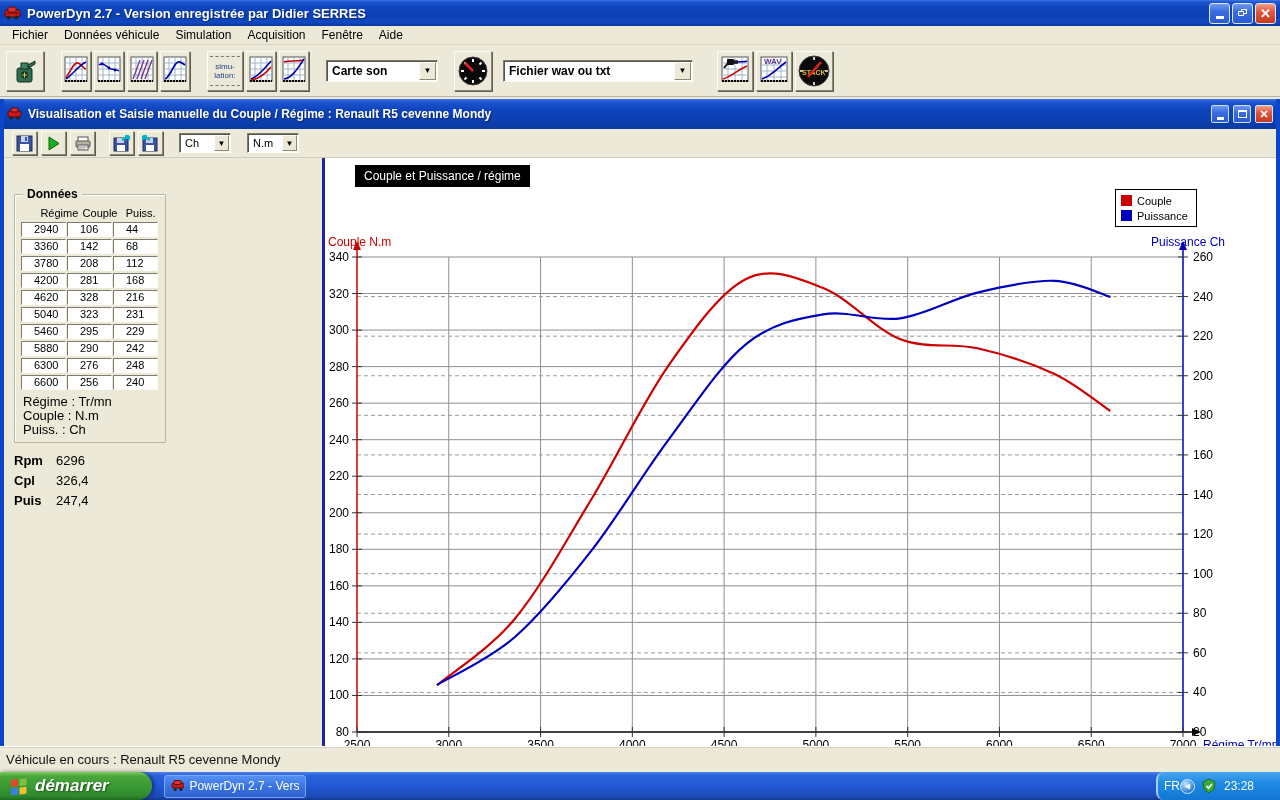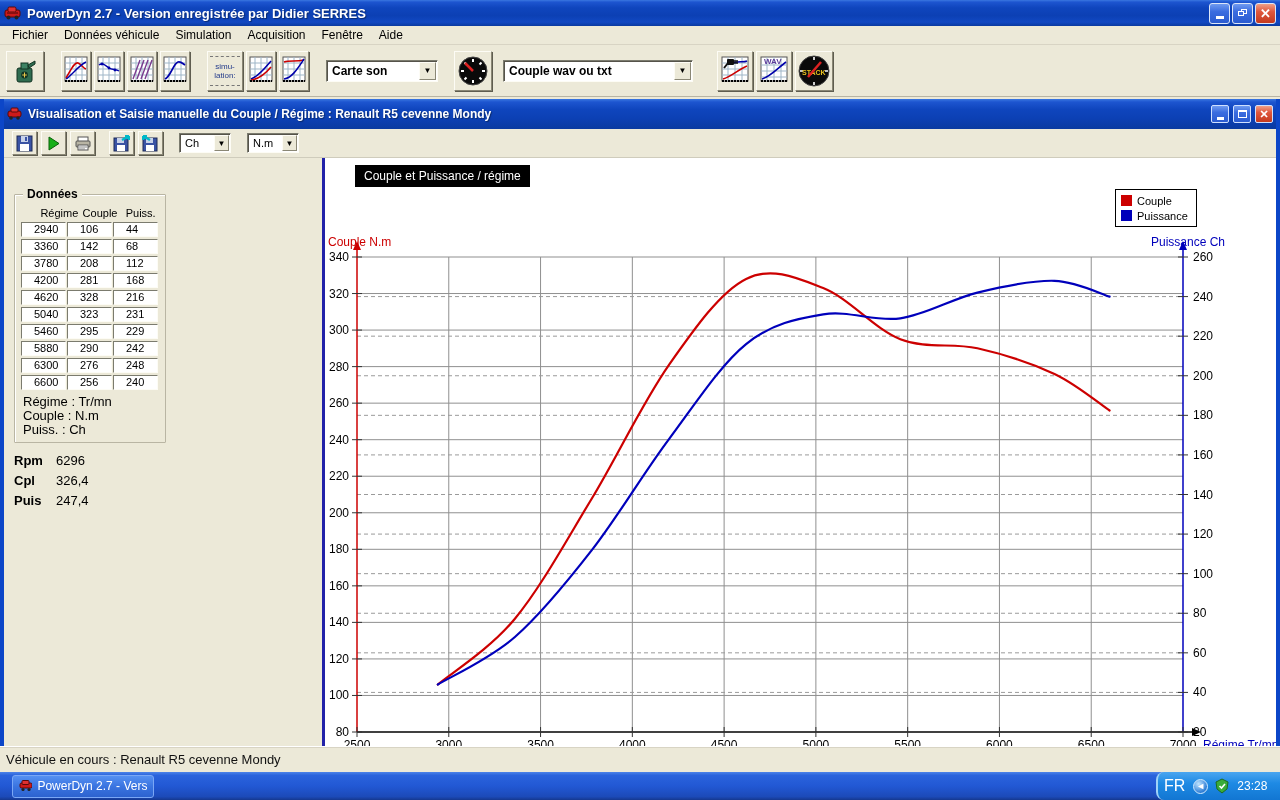--- a/index.html
+++ b/index.html
@@ -111,21 +111,21 @@
   .start-label { color:#fff; font-size:17px; font-weight:bold; font-style:italic;
     margin-left:7px; text-shadow:1px 1px 2px #1c511c; }
   .taskitem { height:23px; width:142px; margin-left:12px; display:flex; align-items:center; padding:0 6px;
     background:linear-gradient(180deg,#5590f2 0%,#3a74e0 50%,#2c62cf 100%);
     border:1px solid #7aa7f5; border-radius:3px; color:#fff; font-size:12px; cursor:default; }
   .taskitem span { margin-left:5px; white-space:nowrap; overflow:hidden; }
   .tray { position:absolute; right:0; top:0; height:28px; width:124px;
     background:linear-gradient(180deg,#4aa6f0 0%,#1e8ae4 40%,#1276d2 100%);
     border-left:2px solid #9fd2f8; border-radius:8px 0 0 8px;
     display:flex; align-items:center; padding-left:6px; }
-  .tray-lang { color:#fff; font-size:16px; margin-right:8px; }
+  .tray-lang { color:#fff; font-size:12px; }
   .tray-circle { width:15px; height:15px; border-radius:50%; color:#fff; font-size:9px; font-weight:bold;
     background:radial-gradient(circle at 35% 30%,#bfe4ff,#2e7ed6 70%); border:1px solid #cfeaff;
     display:flex; align-items:center; justify-content:center; margin-right:6px; cursor:default; }
   .clock { color:#fff; font-size:12px; margin-left:7px; }
 </style>
 </head>
 <body>
 
 <div class="screen">
 
@@ -245,21 +245,21 @@
       <svg width="32" height="32">
         <circle cx="16" cy="16" r="14" fill="#0a0a0a" stroke="#444"></circle>
         <g stroke="#fff" stroke-width="2">
             <path d="M16 4v3M16 25v3M4 16h3M25 16h3M7.5 7.5l2 2M24.5 7.5l-2 2M7.5 24.5l2-2M24.5 24.5l-2-2"></path>
           </g>
         <path d="M16 16 L8 8" stroke="#d22" stroke-width="2.5"></path>
       </svg>
     </div>
     <div class="tgap-s"></div>
     <div class="xpselect sel-fichier">
-      <span>Couple wav ou txt</span>
+      <span>Fichier wav ou txt</span>
       <span class="arrowbox">▼</span>
     </div>
     <div class="tgap-s"></div>
     <div class="tbtn w36">
       <svg width="28" height="30">
         <rect x="1" y="1" width="26" height="24" fill="#fff" stroke="#555"></rect>
         <path d="M1 7h26M1 13h26M1 19h26M7 1v24M14 1v24M21 1v24" stroke="#9fb6c8" stroke-width="1"></path>
         <path d="M2 23 C10 21,18 13,26 10" stroke="#c00" stroke-width="1.6" fill="none"></path>
         <path d="M10 8 C16 4,22 7,26 5" stroke="#00a" stroke-width="1.4" fill="none"></path>
         <rect x="6" y="3" width="7" height="6" rx="1" fill="#111"></rect>
@@ -579,20 +579,31 @@
         <div class="axis-label-r" id="axis-label-r" style="color: rgb(0, 0, 187);">Puissance Ch</div>
       </div>
     </div>
   </div>
 
   <div class="statusbar">
     <span>Véhicule en cours :  Renault R5 cevenne Mondy</span>
   </div>
 
   <div class="taskbar">
+    <div class="startbtn">
+      <svg width="18" height="18">
+        <g transform="skewY(-6)">
+          <rect x="1" y="3" width="7" height="7" rx="1" fill="#e04a2a"></rect>
+          <rect x="9.5" y="3" width="7" height="7" rx="1" fill="#7ec043"></rect>
+          <rect x="1" y="11.5" width="7" height="7" rx="1" fill="#3a7fe8"></rect>
+          <rect x="9.5" y="11.5" width="7" height="7" rx="1" fill="#f0c030"></rect>
+        </g>
+      </svg>
+      <span class="start-label">démarrer</span>
+    </div>
     <div class="taskitem">
       <svg width="15" height="12">
         <rect x="1" y="3" width="12" height="5" rx="1.5" fill="#cc1a1a" stroke="#5a0808"></rect>
         <rect x="3" y="0.5" width="7" height="4" rx="1" fill="#e03030" stroke="#5a0808"></rect>
         <circle cx="4" cy="9.5" r="1.6" fill="#222"></circle>
           <circle cx="10" cy="9.5" r="1.6" fill="#222"></circle>
       </svg>
       <span>PowerDyn 2.7 - Versi...</span>
     </div>
     <div class="tray">

